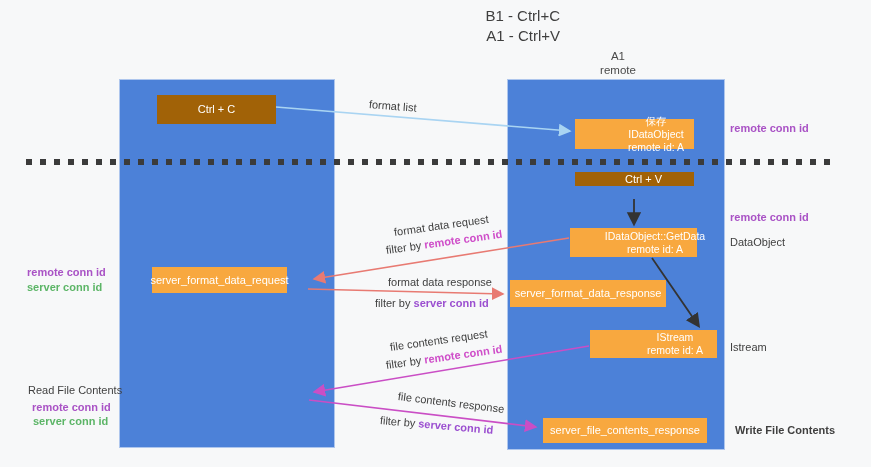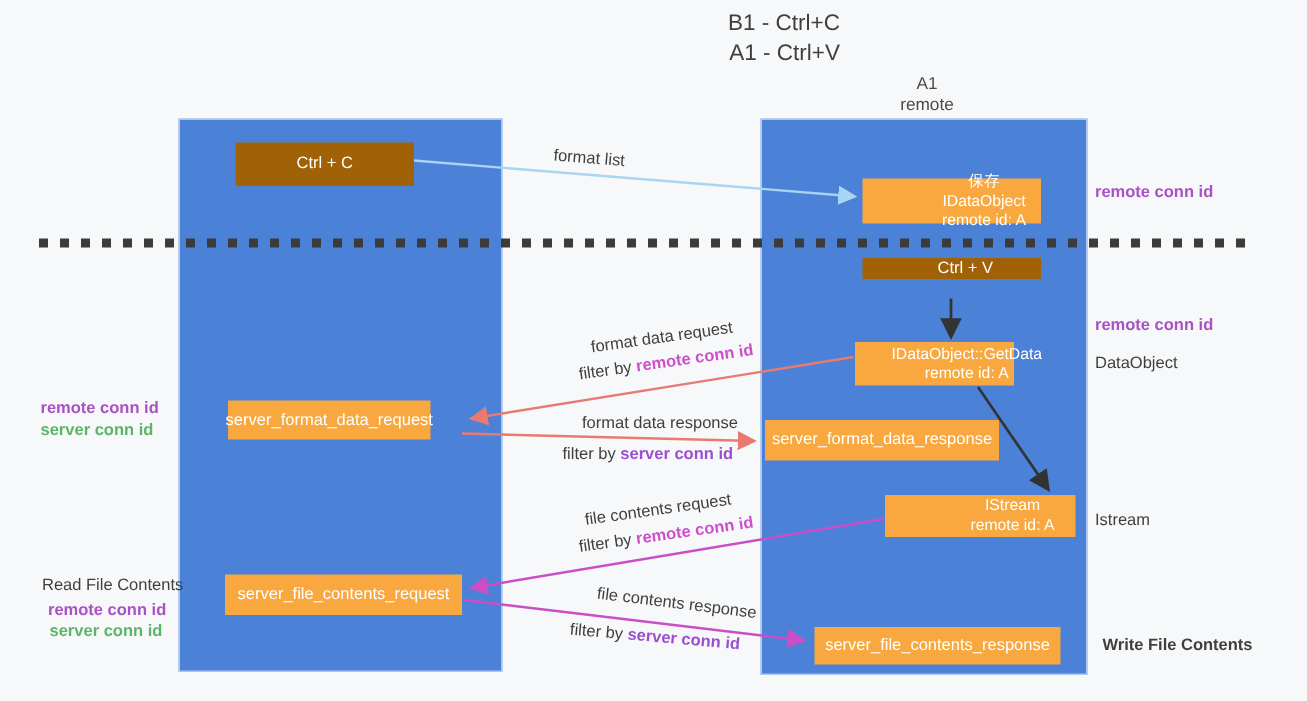--- a/index.html
+++ b/index.html
@@ -108,41 +108,38 @@
 
   <div class="abs box orange small" style="left:575px;top:119px;width:119px;height:30px;">
     <div>保存IDataObject</div>
     <div>remote id: A</div>
   </div>
 
   <div class="abs box green" style="left:575px;top:172px;width:119px;height:14px;padding-left:18px;">
     <div>Ctrl + V</div>
   </div>
 
-  <div class="abs box orange small" style="left:570px;top:228px;width:106px;height:29px;">
+  <div class="abs box orange small" style="left:570px;top:228px;width:127px;height:29px;">
     <div>IDataObject::GetData</div>
     <div>remote id: A</div>
   </div>
 
   <div class="abs box orange" style="left:152px;top:267px;width:135px;height:26px;">
     <div>server_format_data_request</div>
   </div>
 
   <div class="abs box orange" style="left:510px;top:280px;width:156px;height:27px;">
     <div>server_format_data_response</div>
   </div>
 
   <div class="abs box orange small" style="left:590px;top:330px;width:127px;height:28px;">
     <div>IStream</div>
     <div>remote id: A</div>
   </div>
 
-  <div class="abs box orange" style="left:150px;top:383px;width:158px;height:27px;">
-    <div>server_file_contents_request</div>
-  </div>
 
   <div class="abs box orange" style="left:543px;top:418px;width:164px;height:25px;">
     <div>server_file_contents_response</div>
   </div>
 
   <div class="abs flow-label" style="left:369px;top:98px;transform:rotate(4.5deg);">format list</div>
 
   <div class="abs flow-label" style="left:394px;top:226px;transform:rotate(-8deg);">format data request</div>
   <div class="abs flow-label" style="left:386px;top:244px;transform:rotate(-8deg);"><span>filter by </span><span class="b-pink">remote conn id</span></div>
 

